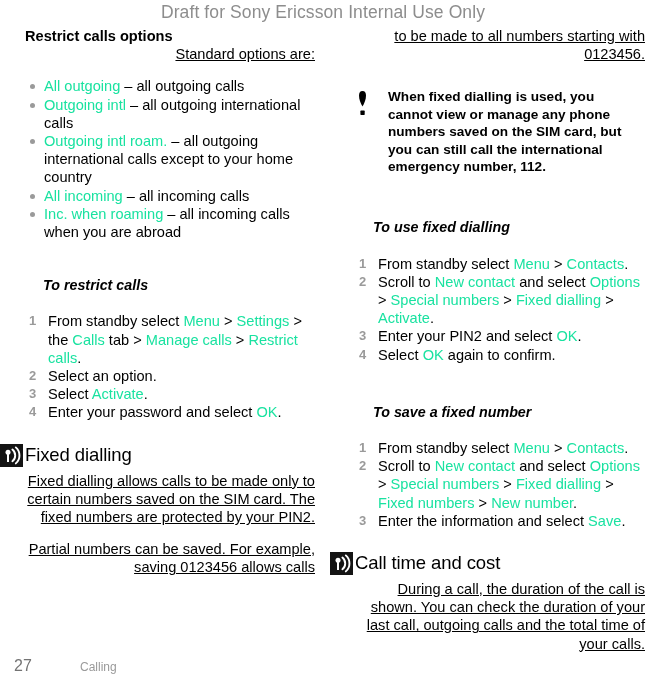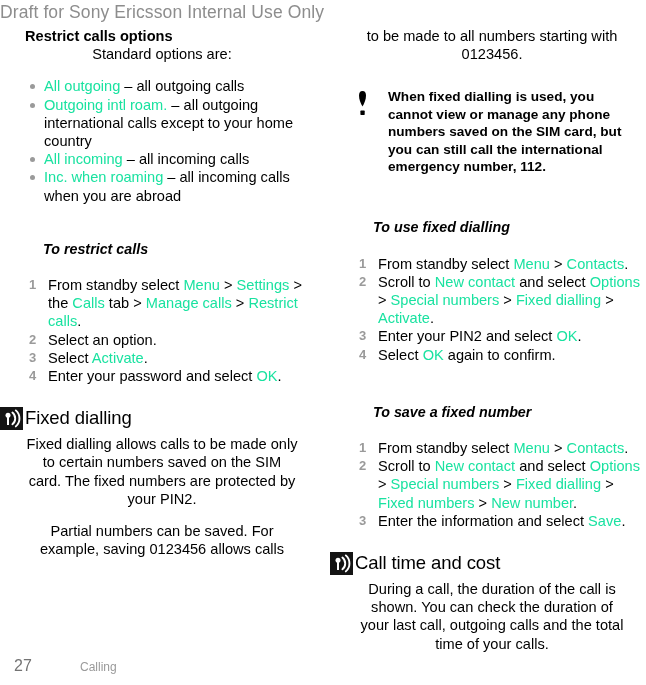--- a/index.html
+++ b/index.html
@@ -17,21 +17,21 @@
   }
 
   
   .draft-banner {
     position: absolute;
     top: 0;
     left: 0;
     width: 646px;
     height: 24px;
     line-height: 24px;
-    text-align: left;
+    text-align: center;
     font-size: 17.5px;
     color: #8d8d8d;
     letter-spacing: 0.1px;
     white-space: nowrap;
   }
 
   
   .page {
     position: absolute;
     top: 27px;
@@ -44,22 +44,23 @@
     top: 0;
     width: 290px;
   }
   .col-left  { left: 25px; }
   .col-right { left: 355px; }
 
   
   .para {
     font-size: 14.6px;
     line-height: 18.2px;
-    margin: 0 16px 0 0;
-    text-align: center;
+    margin: 0 0 0 0;
+    text-align: right;
+    text-decoration: underline;
   }
   .h-bold {
     font-size: 14.6px;
     line-height: 18.2px;
     font-weight: bold;
     margin: 0;
   }
   .h-italic {
     font-size: 14.3px;
     line-height: 18.2px;
@@ -202,20 +203,21 @@
 
   <div class="col col-left">
 
     <div class="h-bold">Restrict calls options</div>
     <div class="para">Standard options are:</div>
 
     <div class="spacer-md"></div>
 
     <ul class="bullets" id="options-list">
         <li><span class="accent">All outgoing</span><span> – all outgoing calls</span></li>
+        <li><span class="accent">Outgoing intl</span><span> – all outgoing international calls</span></li>
         <li><span class="accent">Outgoing intl roam.</span><span> – all outgoing international calls except to your home country</span></li>
         <li><span class="accent">All incoming</span><span> – all incoming calls</span></li>
         <li><span class="accent">Inc. when roaming</span><span> – all incoming calls when you are abroad</span></li>
       </ul>
 
     <div class="spacer-lg"></div>
 
     <div class="h-italic">To restrict calls</div>
     <ol class="steps" id="restrict-steps">
         <li><span>From standby select </span><span class="accent">Menu</span><span> &gt; </span><span class="accent">Settings</span><span> &gt; the </span><span class="accent">Calls</span><span> tab &gt; </span><span class="accent">Manage calls</span><span> &gt; </span><span class="accent">Restrict calls</span><span>.</span></li>

